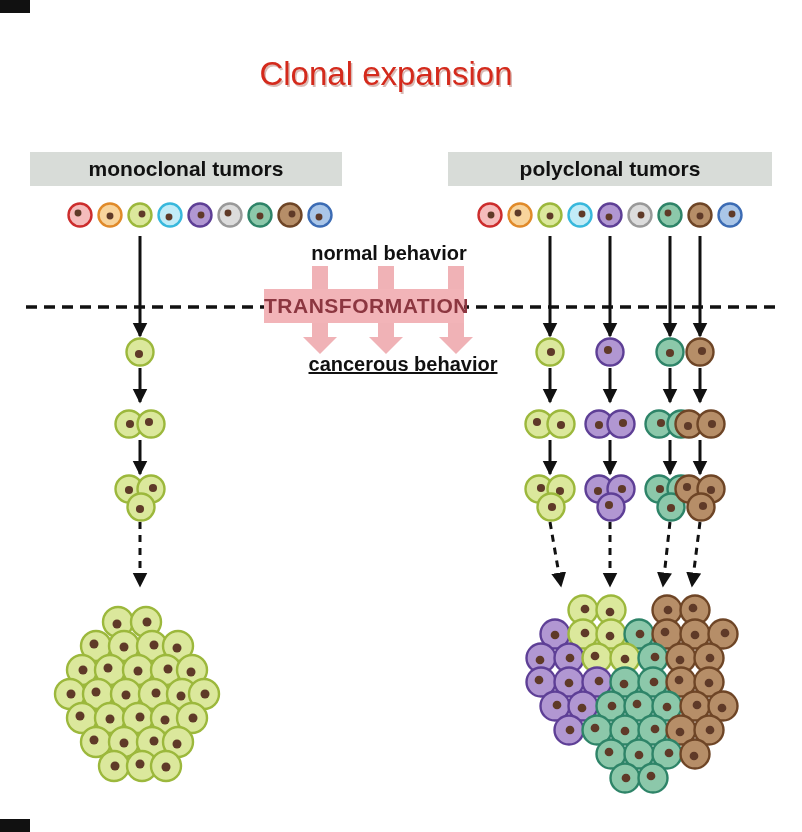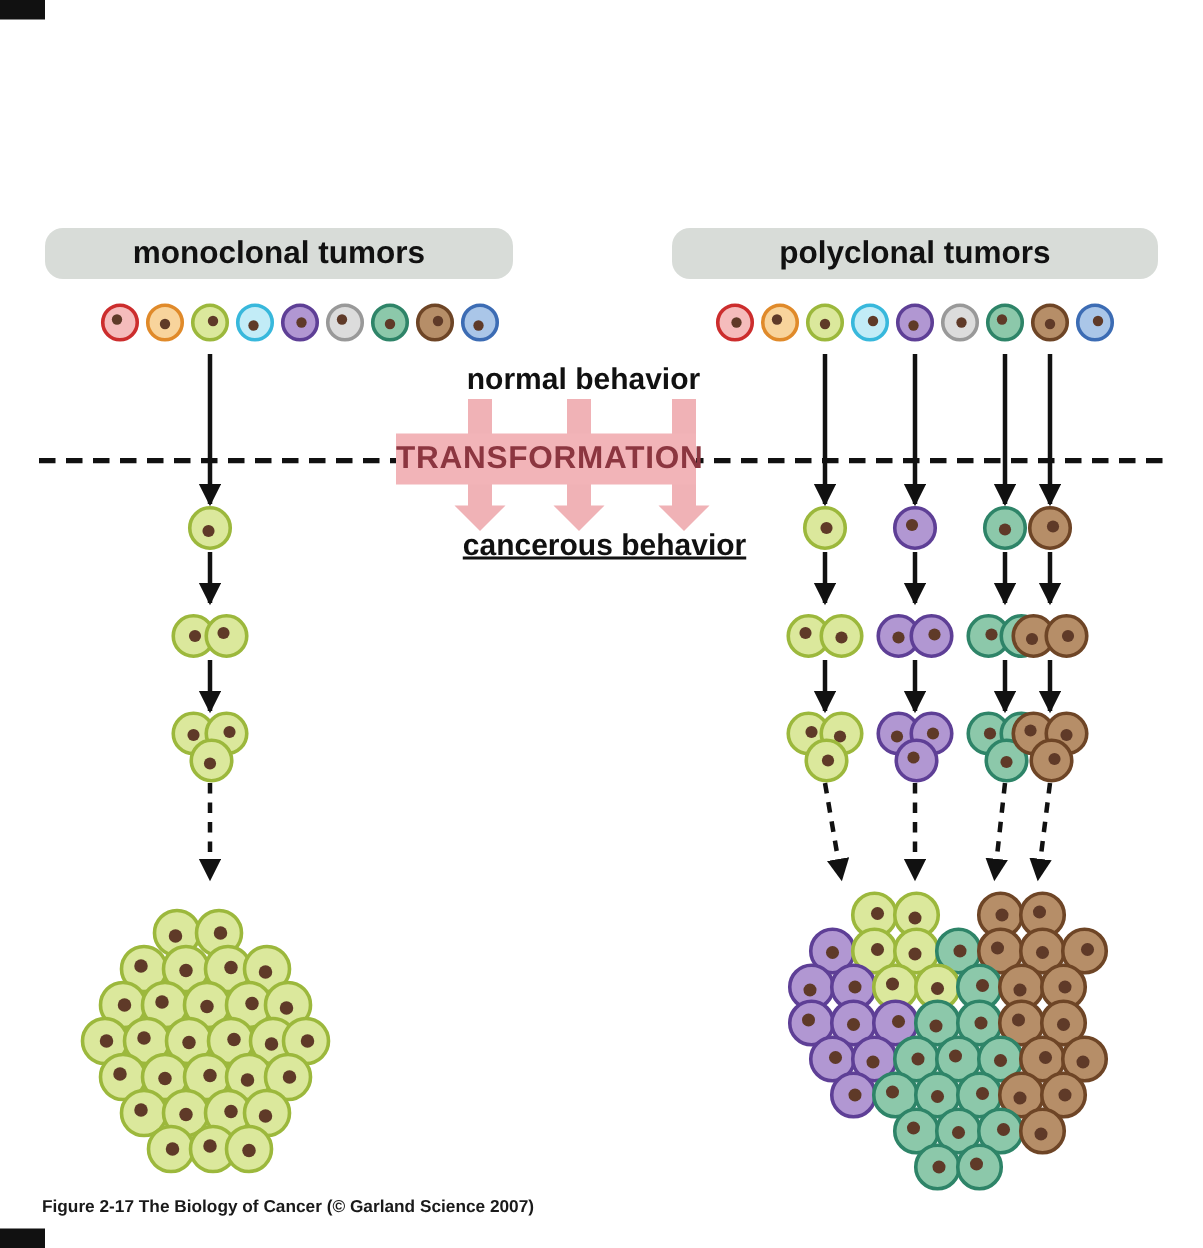--- a/index.html
+++ b/index.html
@@ -3,21 +3,21 @@
 <meta charset="utf-8">
 <style>
   html,body{margin:0;padding:0;background:#fff;}
   .stage{position:relative;width:802px;height:832px;background:#ffffff;overflow:hidden;
          font-family:"Liberation Sans",sans-serif;}
   .stage svg{position:absolute;left:0;top:0;}
   .abs{position:absolute;}
   .title{left:0;right:30px;top:55px;text-align:center;font-size:33px;font-weight:400;
          text-shadow:1.5px 1.5px 0 rgba(130,25,10,0.30);}
   .hdr{top:152px;height:34px;line-height:34px;text-align:center;
-       font-size:21px;font-weight:700;color:#111;border-radius:12px;}
+       font-size:21px;font-weight:700;color:#111;}
   .hdr-left{left:30px;width:312px;}
   .hdr-right{left:448px;width:324px;}
   .lbl{font-size:20px;font-weight:700;color:#111;text-align:center;}
   .normal{left:279px;top:242px;width:220px;}
   .cancer{left:283px;top:353px;width:240px;text-decoration:underline;}
   .banner{left:264px;top:289px;width:200px;height:34px;line-height:34px;text-align:center;
           font-size:21px;font-weight:700;letter-spacing:0.5px;}
   .caption{left:28px;top:799px;font-size:11.5px;font-weight:700;color:#1a1a1a;}
 </style>
 </head>
@@ -292,19 +292,19 @@
       <circle cx="639" cy="755" r="4.35" fill="#5f3a28"></circle>
       <circle cx="667" cy="754" r="14.5" fill="#8cc8aa" stroke="#2e8468" stroke-width="2.4"></circle>
       <circle cx="669" cy="753" r="4.35" fill="#5f3a28"></circle>
       <circle cx="695" cy="754" r="14.5" fill="#b68e68" stroke="#6e4526" stroke-width="2.4"></circle>
       <circle cx="694" cy="756" r="4.35" fill="#5f3a28"></circle>
       <circle cx="625" cy="778" r="14.5" fill="#8cc8aa" stroke="#2e8468" stroke-width="2.4"></circle>
       <circle cx="626" cy="778" r="4.35" fill="#5f3a28"></circle>
       <circle cx="653" cy="778" r="14.5" fill="#8cc8aa" stroke="#2e8468" stroke-width="2.4"></circle>
       <circle cx="651" cy="776" r="4.35" fill="#5f3a28"></circle>
     </svg>
+  <div class="abs title" style="color: rgb(212, 42, 28);">Clonal expansion</div>
   <div class="abs hdr hdr-left" style="background: rgb(216, 220, 216);">monoclonal tumors</div>
   <div class="abs lbl normal">normal behavior</div>
   <div class="abs hdr hdr-right" style="background: rgb(216, 220, 216);">polyclonal tumors</div>
   <div class="abs banner" style="background: rgb(242, 180, 184); color: rgb(140, 54, 64);">TRANSFORMATION</div>
   <div class="abs lbl cancer">cancerous behavior</div>
-  <div class="abs caption">Figure 2-17  The Biology of Cancer (© Garland Science 2007)</div>
 </div>
 
 </body></html>

